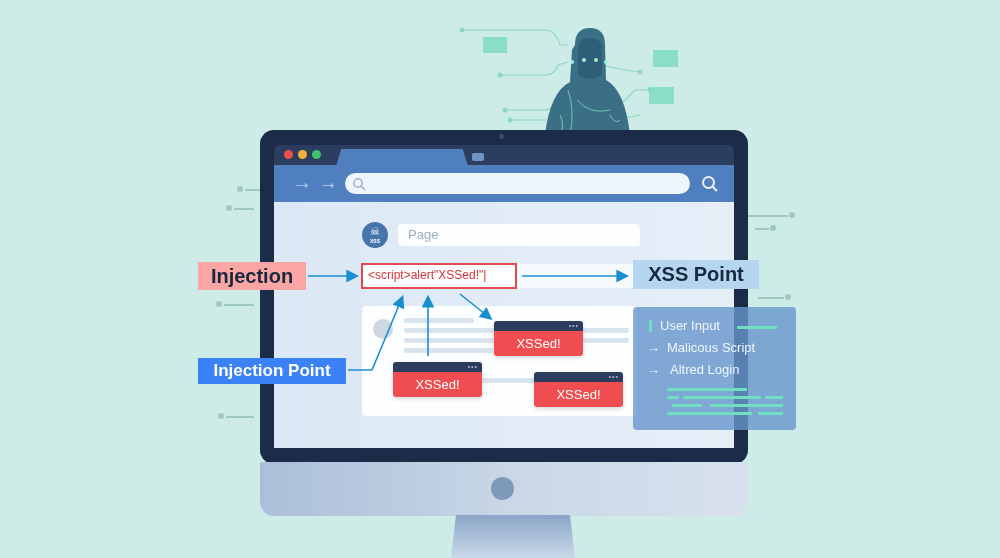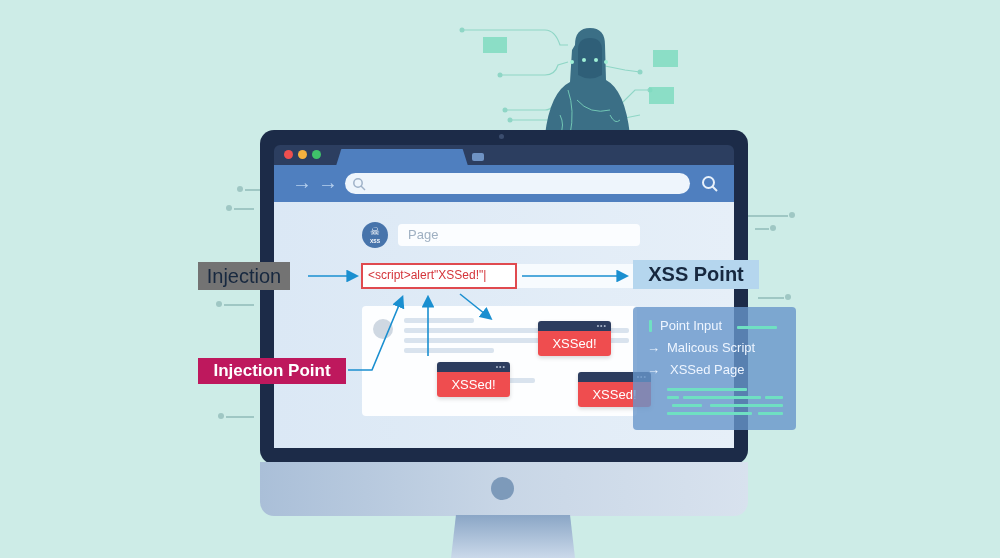--- a/index.html
+++ b/index.html
@@ -81,36 +81,36 @@
     left: 517px; top: 264px; width: 122px; height: 24px; background: #f7fbfe;
   }
   .content-card {
     left: 362px; top: 306px; width: 275px; height: 110px; background: #fdfeff; border-radius: 4px;
   }
   .avatar-ph {
     left: 373px; top: 319px; width: 20px; height: 20px; border-radius: 50%; background: #cfd8e2;
   }
   .ph-line { position: absolute; height: 5px; background: #d9e3ee; border-radius: 2px; }
 
-  .popup { position: absolute; width: 73px; border-radius: 3px; overflow: hidden; box-shadow: 0 2px 4px rgba(0,0,0,.15); margin-left: 44px; }
+  .popup { position: absolute; width: 89px; border-radius: 3px; overflow: hidden; box-shadow: 0 2px 4px rgba(0,0,0,.15); }
   .popup-bar { height: 10px; background: #2c3c5e; position: relative; }
   .popup-bar .dots { position: absolute; right: 4px; top: 2px; font-size: 7px; color: #a9b5c9; letter-spacing: 1px; line-height: 6px; }
   .popup-body { height: 25px; background: #ef4d4f; color: #fff; font-size: 13px; line-height: 25px; text-align: center; }
 
   
   .label-injection {
-    left: 198px; top: 262px; width: 92px; height: 28px; background: #737373;
-    color: #17283f; font-weight: normal; font-size: 20px; line-height: 28px; text-align: center;
+    left: 198px; top: 262px; width: 108px; height: 28px; background: #fca5a5;
+    color: #17283f; font-weight: bold; font-size: 20px; line-height: 28px; text-align: center;
   }
   .label-attack {
     left: 633px; top: 260px; width: 126px; height: 29px; background: #b5d6ee;
     color: #17283f; font-weight: bold; font-size: 20px; line-height: 29px; text-align: center;
   }
   .label-point {
-    left: 198px; top: 358px; width: 148px; height: 26px; background: #be185d;
+    left: 198px; top: 358px; width: 148px; height: 26px; background: #3b82f6;
     color: #fff; font-weight: bold; font-size: 17px; line-height: 26px; text-align: center;
   }
 
   
   .flow-panel {
     left: 633px; top: 307px; width: 163px; height: 123px;
     background: rgba(104,150,203,.80); border-radius: 4px;
   }
   .flow-item { position: absolute; color: #eef5ff; font-size: 13px; white-space: nowrap; }
   .flow-bar { position: absolute; height: 3px; background: #6fe0c2; border-radius: 1px; }
@@ -248,26 +248,26 @@
     <line x1="460" y1="294" x2="490" y2="318"></line>
   </g>
 </svg>
 
 <div class="abs label-injection">Injection</div>
 <div class="abs label-attack">XSS Point</div>
 <div class="abs label-point">Injection Point</div>
 
 <div class="abs flow-panel"></div>
 <div class="flow-bar" style="left:649px;top:320px;width:3px;height:12px;"></div>
-<span class="flow-item" style="left:660px;top:318px;">Point Input</span>
+<span class="flow-item" style="left:660px;top:318px;">User Input</span>
 <div class="flow-bar" style="left:737px;top:326px;width:40px;"></div>
 <span class="flow-item" style="left:647px;top:340px;">→</span>
 <span class="flow-item" style="left:667px;top:340px;">Malicous Script</span>
 <span class="flow-item" style="left:647px;top:362px;">→</span>
-<span class="flow-item" style="left:670px;top:362px;">XSSed Page</span>
+<span class="flow-item" style="left:670px;top:362px;">Altred Login</span>
 <div class="flow-bar" style="left:667px;top:388px;width:80px;"></div>
 <div class="flow-bar" style="left:667px;top:396px;width:12px;"></div>
 <div class="flow-bar" style="left:683px;top:396px;width:78px;"></div>
 <div class="flow-bar" style="left:765px;top:396px;width:18px;"></div>
 <div class="flow-bar" style="left:672px;top:404px;width:30px;"></div>
 <div class="flow-bar" style="left:710px;top:404px;width:73px;"></div>
 <div class="flow-bar" style="left:667px;top:412px;width:85px;"></div>
 <div class="flow-bar" style="left:758px;top:412px;width:25px;"></div>
 
 </body></html>

